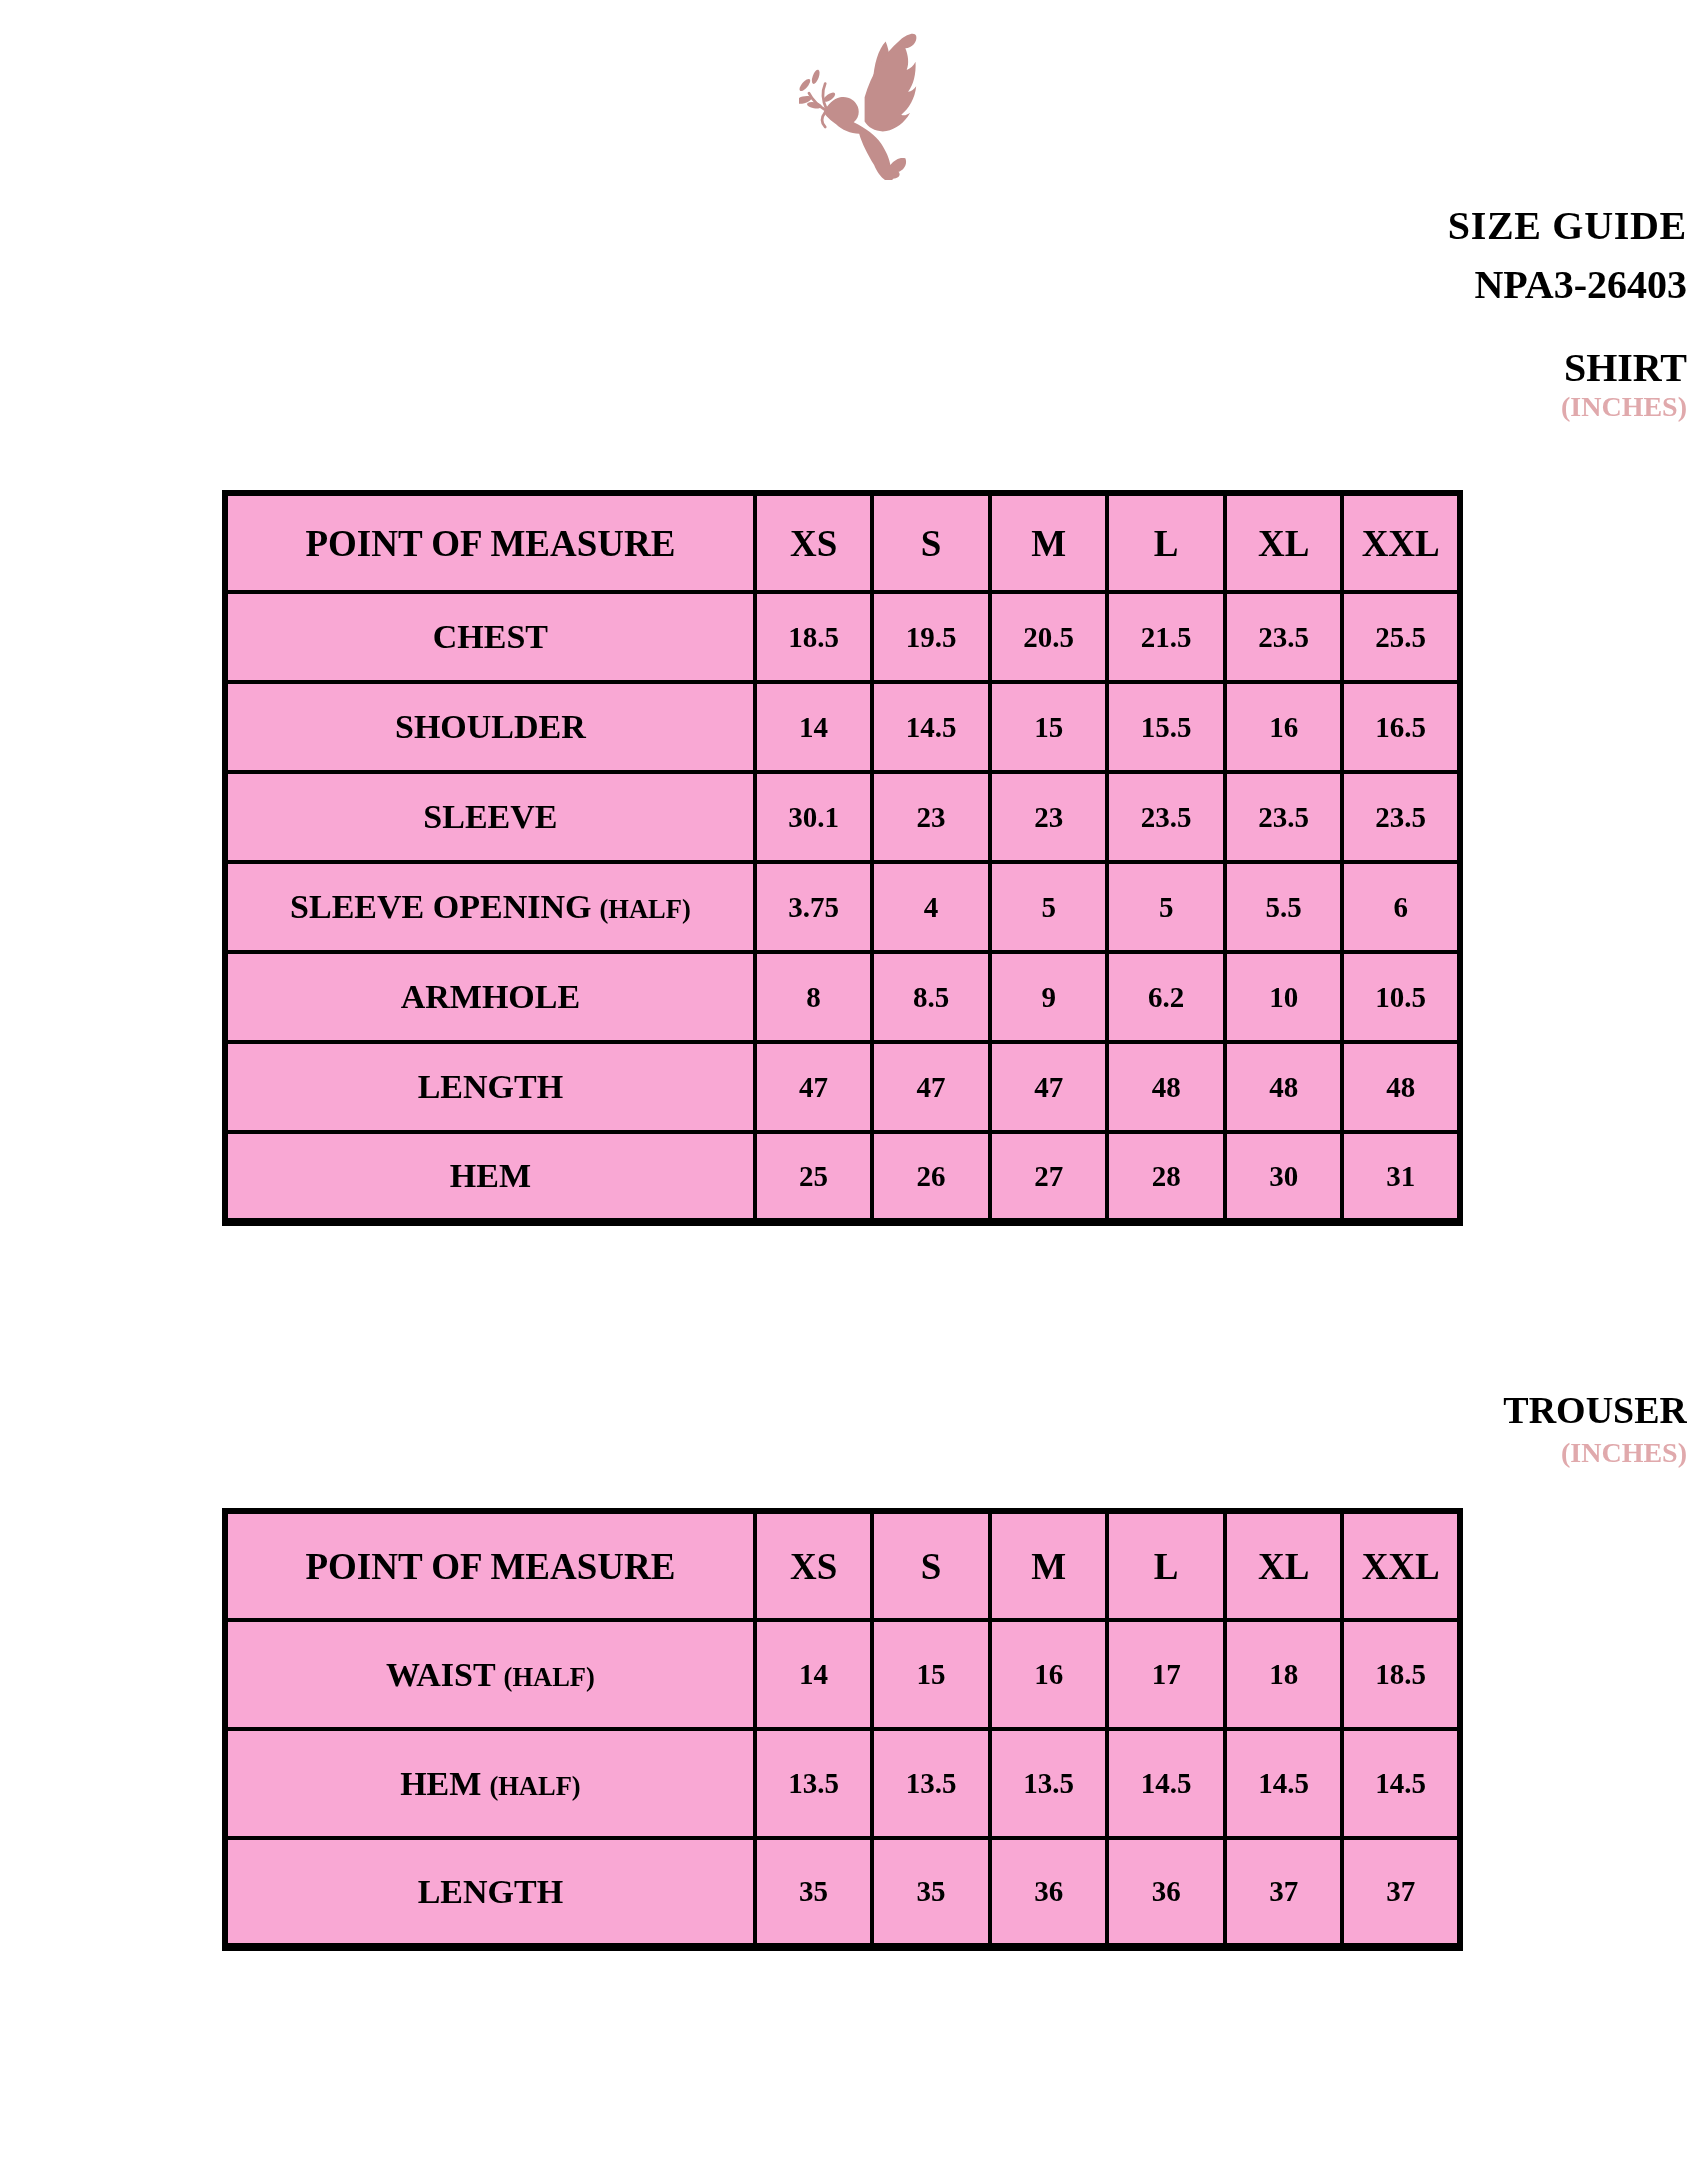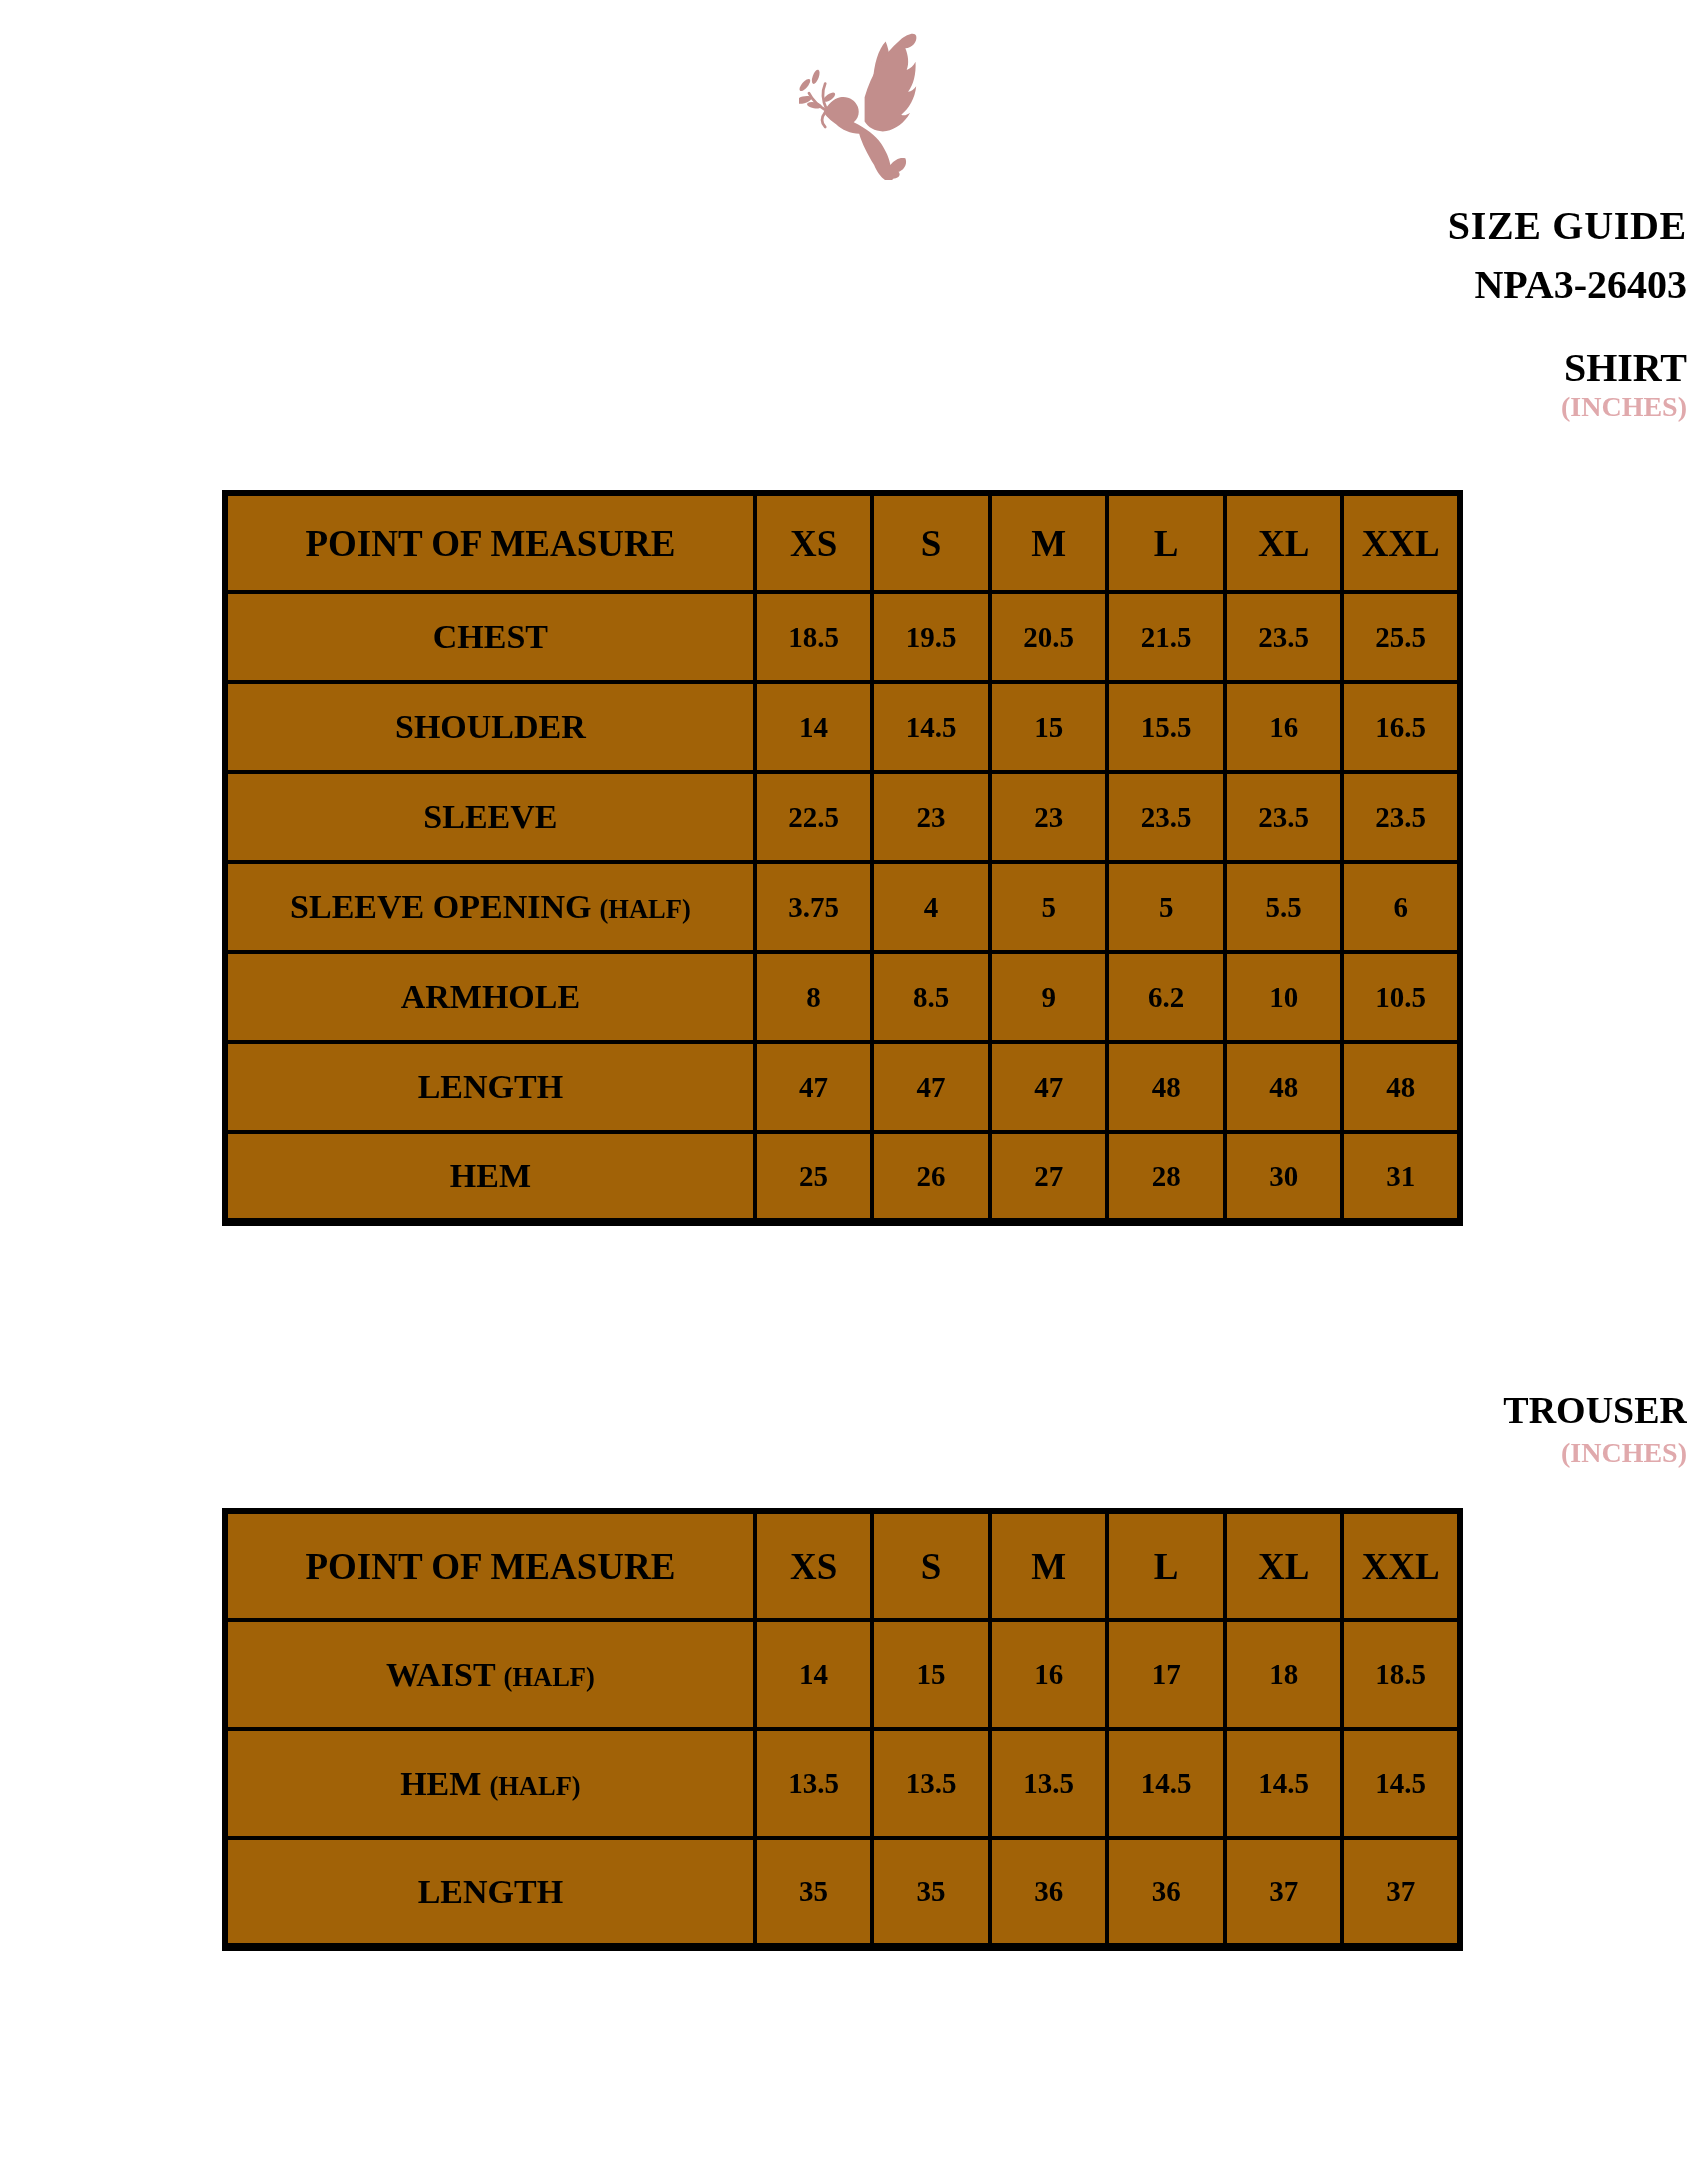--- a/index.html
+++ b/index.html
@@ -50,21 +50,21 @@
 
   
   table.size-table {
     position: absolute;
     left: 222px;
     width: 1241px;
     border-collapse: collapse;
     table-layout: fixed;
     border: 6px solid #000;
     border-bottom-width: 8.6px;
-    background: #a16207;
+    background: #f9a8d4;
   }
   #shirt-table   { top: 490px; }
   #trouser-table { top: 1508px; }
 
   .size-table th,
   .size-table td {
     border: 4px solid #000;
     border-top-width: 4.6px;
     border-bottom-width: 4.6px;
     padding: 0;
@@ -172,21 +172,21 @@
       <td class="row-label"><span>SHOULDER</span></td>
       <td class="value">14</td>
       <td class="value">14.5</td>
       <td class="value">15</td>
       <td class="value">15.5</td>
       <td class="value">16</td>
       <td class="value">16.5</td>
     </tr>
     <tr>
       <td class="row-label"><span>SLEEVE</span></td>
-      <td class="value">22.5</td>
+      <td class="value">30.1</td>
       <td class="value">23</td>
       <td class="value">23</td>
       <td class="value">23.5</td>
       <td class="value">23.5</td>
       <td class="value">23.5</td>
     </tr>
     <tr>
       <td class="row-label"><span>SLEEVE OPENING</span><span class="row-suffix">(HALF)</span></td>
       <td class="value">3.75</td>
       <td class="value">4</td>

